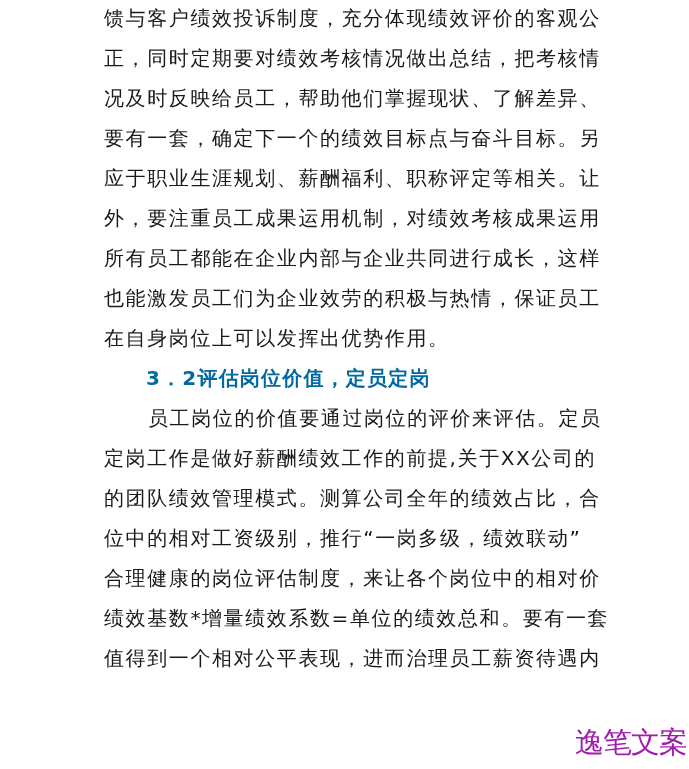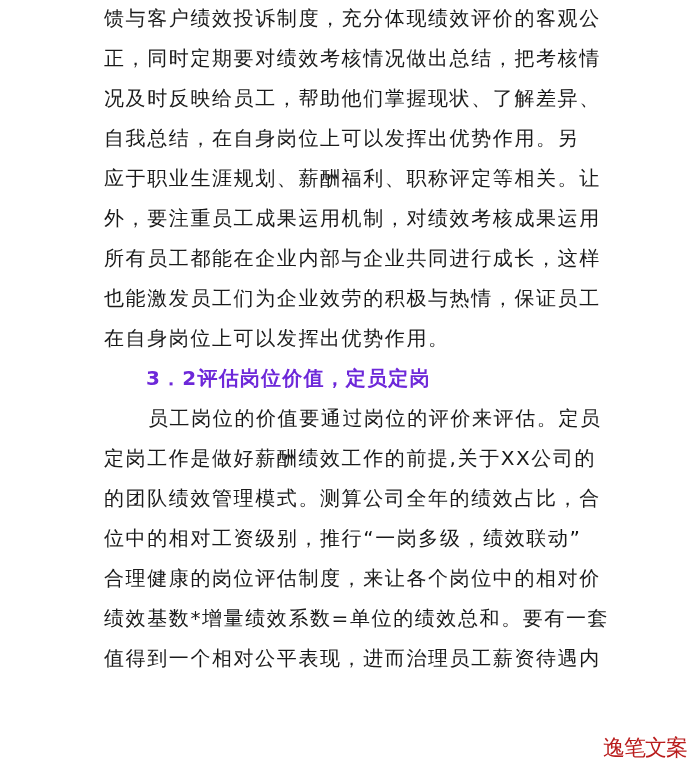--- a/index.html
+++ b/index.html
@@ -2,33 +2,33 @@
 <html><head>
 <meta charset="utf-8">
 <style>
   html, body { margin:0; padding:0; background:#ffffff; }
   body { width:689px; height:769px; position:relative; overflow:hidden;
          font-family:"DejaVu Sans", "Liberation Sans", sans-serif; color:#1a1a1a; }
   .page { position:absolute; left:104px; top:0; width:482px; }
   .line { height:40px; line-height:40px; font-size:20px; white-space:nowrap;
           letter-spacing:1.6px; margin:0; }
   .first { margin-top:-2px; }
-  .heading { font-weight:bold; padding-left:42px; letter-spacing:1.2px; color:#6d28d9; }
+  .heading { font-weight:bold; padding-left:42px; letter-spacing:1.2px; color:#0369a1; }
   .indent { padding-left:44px; }
-  .watermark { position:absolute; right:2px; bottom:6px; color:#b91c1c;
-               font-size:22px; font-family:"DejaVu Sans", sans-serif; letter-spacing:-1px; }
+  .watermark { position:absolute; right:2px; bottom:6px; color:#a21caf;
+               font-size:29px; font-family:"DejaVu Sans", sans-serif; letter-spacing:-1px; }
 </style>
 </head>
 <body>
 
 <div class="page">
   <p class="line first">馈与客户绩效投诉制度，充分体现绩效评价的客观公</p>
   <p class="line">正，同时定期要对绩效考核情况做出总结，把考核情</p>
   <p class="line">况及时反映给员工，帮助他们掌握现状、了解差异、</p>
-  <p class="line">自我总结，在自身岗位上可以发挥出优势作用。另</p>
+  <p class="line">要有一套，确定下一个的绩效目标点与奋斗目标。另</p>
   <p class="line">应于职业生涯规划、薪酬福利、职称评定等相关。让</p>
   <p class="line">外，要注重员工成果运用机制，对绩效考核成果运用</p>
   <p class="line">所有员工都能在企业内部与企业共同进行成长，这样</p>
   <p class="line">也能激发员工们为企业效劳的积极与热情，保证员工</p>
   <p class="line">在自身岗位上可以发挥出优势作用。</p>
 
   <h2 class="line heading">3．2评估岗位价值，定员定岗</h2>
 
   <p class="line indent">员工岗位的价值要通过岗位的评价来评估。定员</p>
   <p class="line">定岗工作是做好薪酬绩效工作的前提,关于XX公司的</p>

